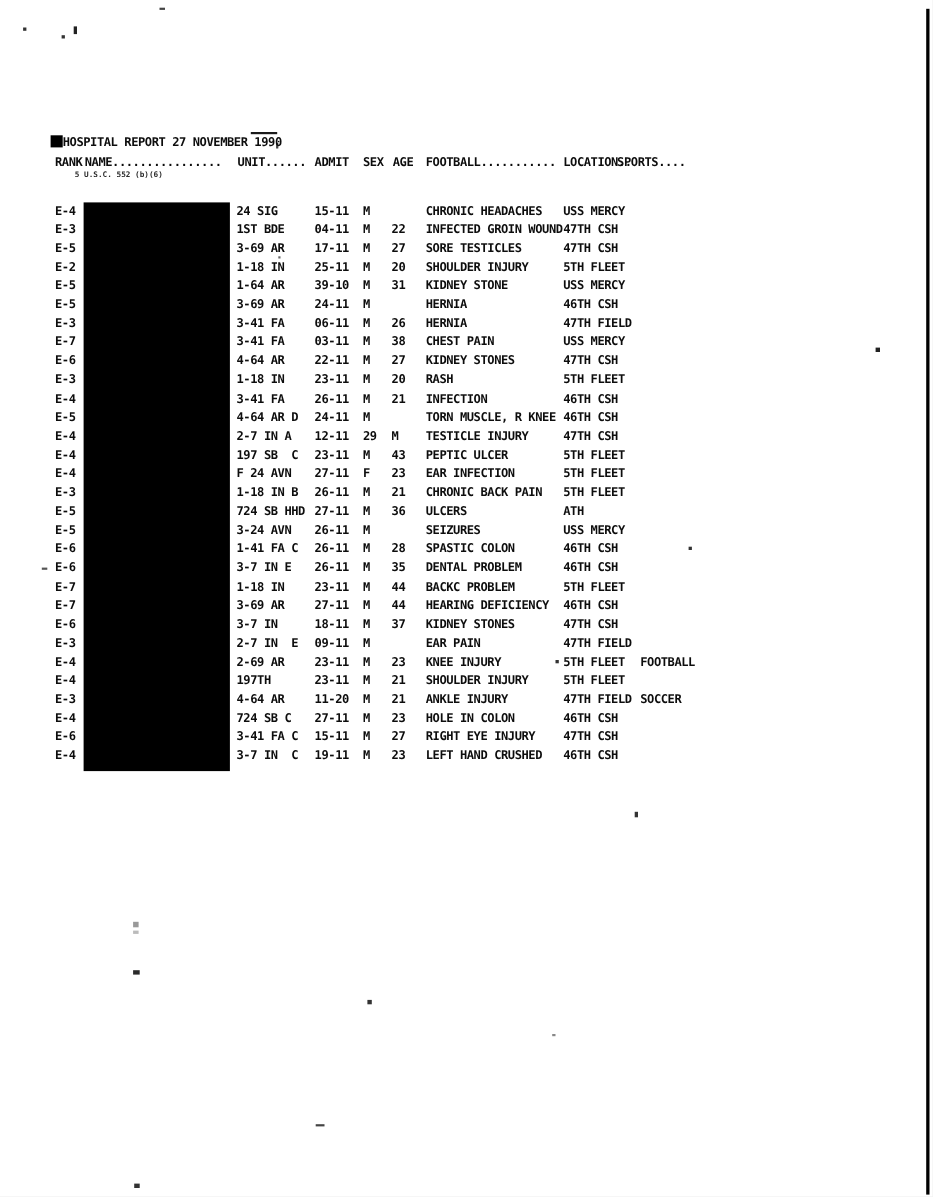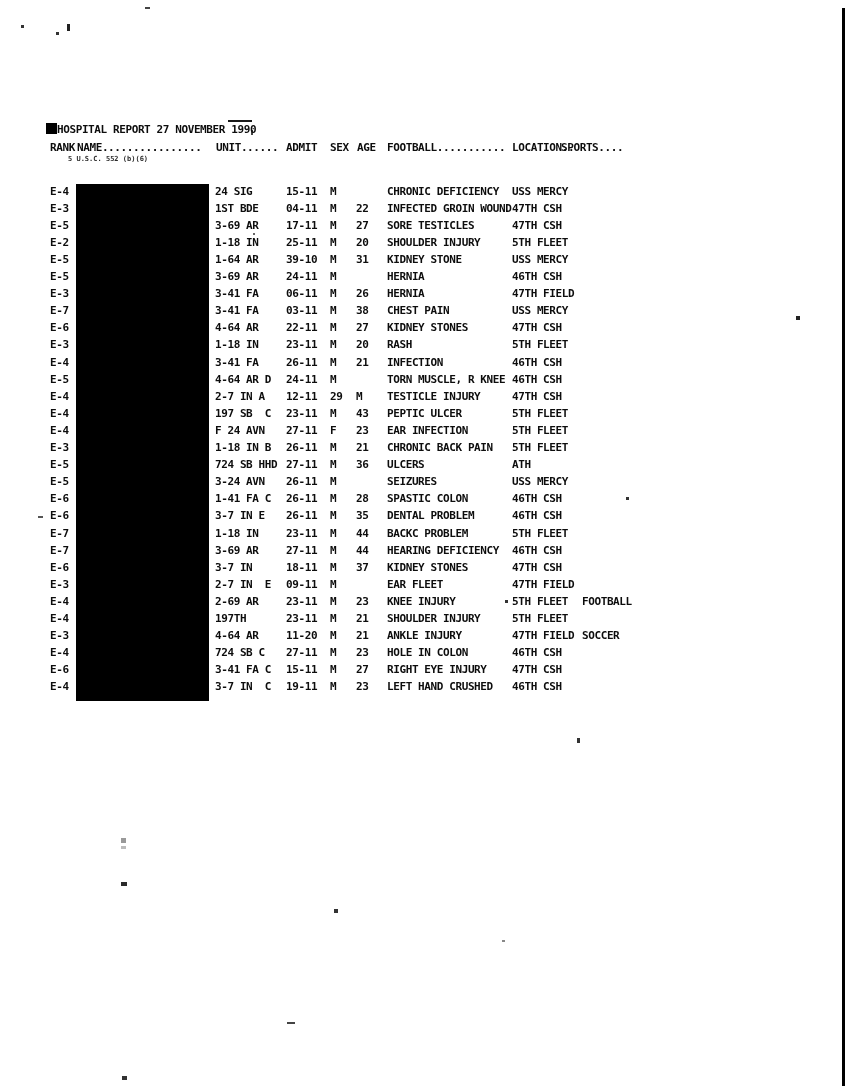--- a/index.html
+++ b/index.html
@@ -99,21 +99,21 @@
 
   <div id="redaction-box" style="background: rgb(0, 0, 0);"></div>
 
   <div id="rows">
       <div class="row" style="top: 182.5px;">
         <span class="cell c-rank">E-4</span>
         <span class="cell c-unit">24 SIG</span>
         <span class="cell c-admit">15-11</span>
         <span class="cell c-sex">M</span>
         <span class="cell c-age"></span>
-        <span class="cell c-diagnosis">CHRONIC DEFICIENCY</span>
+        <span class="cell c-diagnosis">CHRONIC HEADACHES</span>
         <span class="cell c-location">USS MERCY</span>
         <span class="cell c-sports"></span>
       </div>
       <div class="row" style="top: 199.6px;">
         <span class="cell c-rank">E-3</span>
         <span class="cell c-unit">1ST BDE</span>
         <span class="cell c-admit">04-11</span>
         <span class="cell c-sex">M</span>
         <span class="cell c-age">22</span>
         <span class="cell c-diagnosis">INFECTED GROIN WOUND</span>
@@ -329,21 +329,21 @@
         <span class="cell c-diagnosis">KIDNEY STONES</span>
         <span class="cell c-location">47TH CSH</span>
         <span class="cell c-sports"></span>
       </div>
       <div class="row" style="top: 575.8px;">
         <span class="cell c-rank">E-3</span>
         <span class="cell c-unit">2-7 IN  E</span>
         <span class="cell c-admit">09-11</span>
         <span class="cell c-sex">M</span>
         <span class="cell c-age"></span>
-        <span class="cell c-diagnosis">EAR FLEET</span>
+        <span class="cell c-diagnosis">EAR PAIN</span>
         <span class="cell c-location">47TH FIELD</span>
         <span class="cell c-sports"></span>
       </div>
       <div class="row" style="top: 592.9px;">
         <span class="cell c-rank">E-4</span>
         <span class="cell c-unit">2-69 AR</span>
         <span class="cell c-admit">23-11</span>
         <span class="cell c-sex">M</span>
         <span class="cell c-age">23</span>
         <span class="cell c-diagnosis">KNEE INJURY</span>

